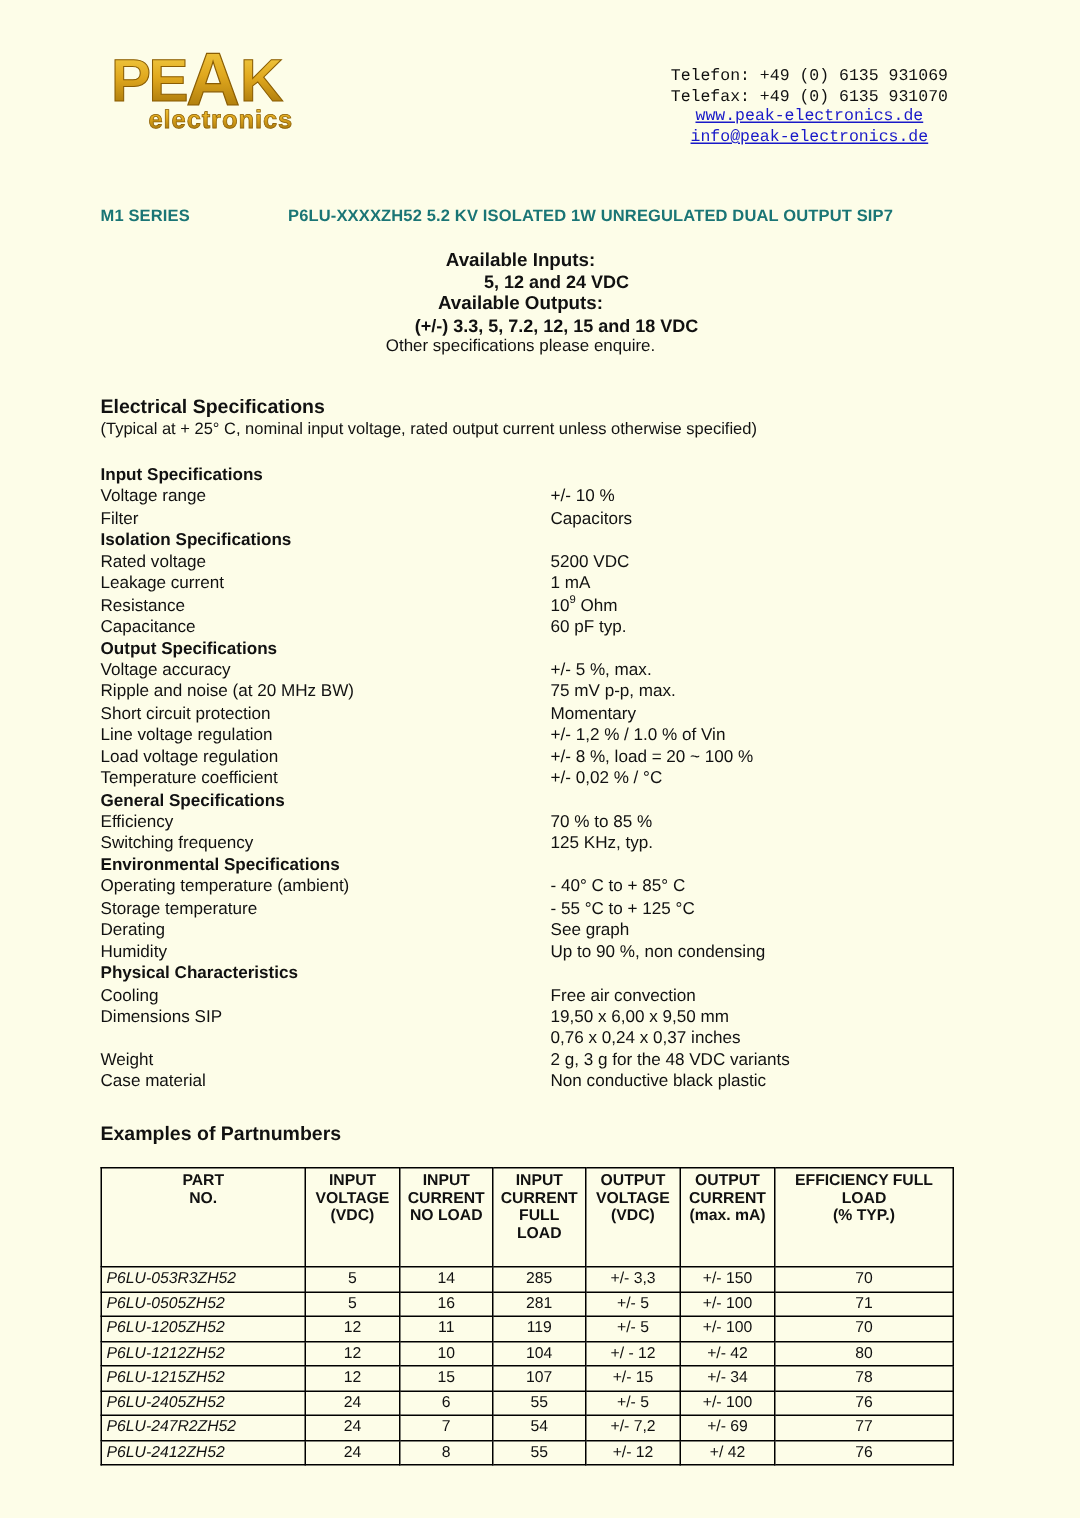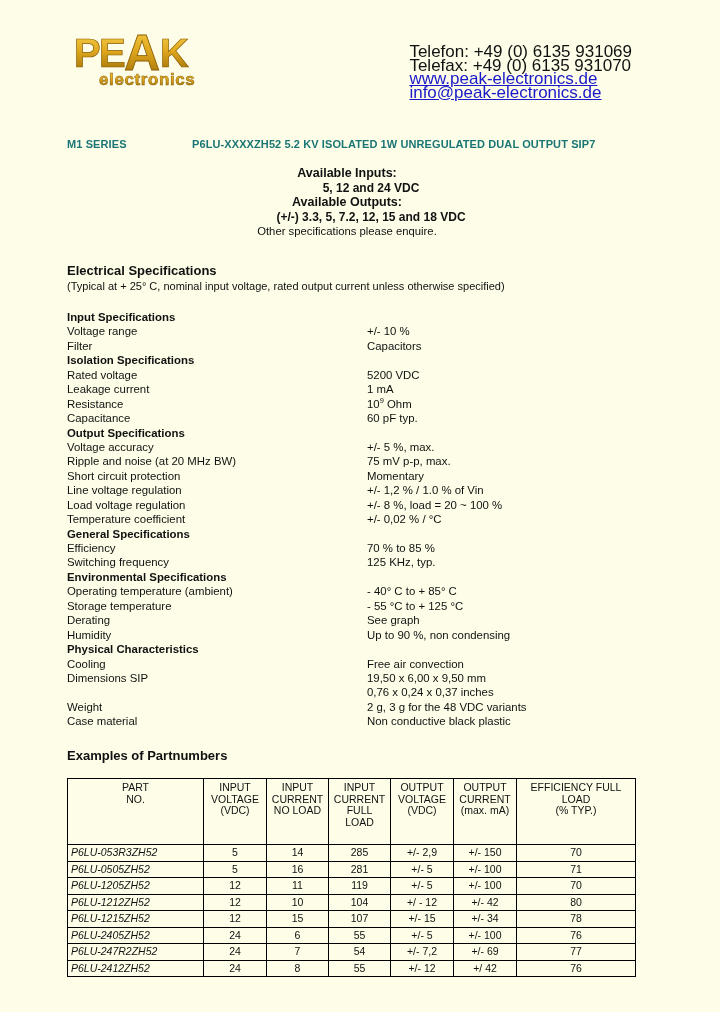--- a/index.html
+++ b/index.html
@@ -39,25 +39,26 @@
     width: 190px;
     height: 60px;
     user-select: none;
   }
   .logo svg { display: block; }
 
   .contact {
     position: absolute;
     right: 88px;
     top: 17px;
-    text-align: left;
-    font-size: 17px;
+    text-align: center;
+    font-size: 11px;
     line-height: 13.6px;
     color: #111;
     white-space: nowrap;
+    font-family: Liberation Mono, monospace;
   }
   .contact .line { display: block; }
   .contact .link {
     color: #1919c8;
     text-decoration: underline;
     display: block;
   }
 
   
   .title-bar {
@@ -153,21 +154,21 @@
   .pn-table th, .pn-table td {
     border: 1px solid #000;
     padding: 0;
     text-align: center;
     vertical-align: top;
     line-height: 11.6px;
     height: 14px;
   }
   .pn-table thead th {
     height: 62px;
-    font-weight: normal;
+    font-weight: bold;
     padding-top: 3px;
     vertical-align: top;
   }
   .pn-table thead th .hl { display: block; }
   .pn-table tbody td {
     height: 15.5px;
     vertical-align: middle;
     line-height: 13px;
   }
   .pn-table tbody td.part {
@@ -311,21 +312,21 @@
             <span class="hl">(% TYP.)</span>
           </th>
         </tr>
     </thead>
     <tbody id="pn-body">
         <tr>
           <td class="part">P6LU-053R3ZH52</td>
           <td>5</td>
           <td>14</td>
           <td>285</td>
-          <td>+/- 2,9</td>
+          <td>+/- 3,3</td>
           <td>+/- 150</td>
           <td>70</td>
         </tr>
         <tr>
           <td class="part">P6LU-0505ZH52</td>
           <td>5</td>
           <td>16</td>
           <td>281</td>
           <td>+/- 5</td>
           <td>+/- 100</td>

